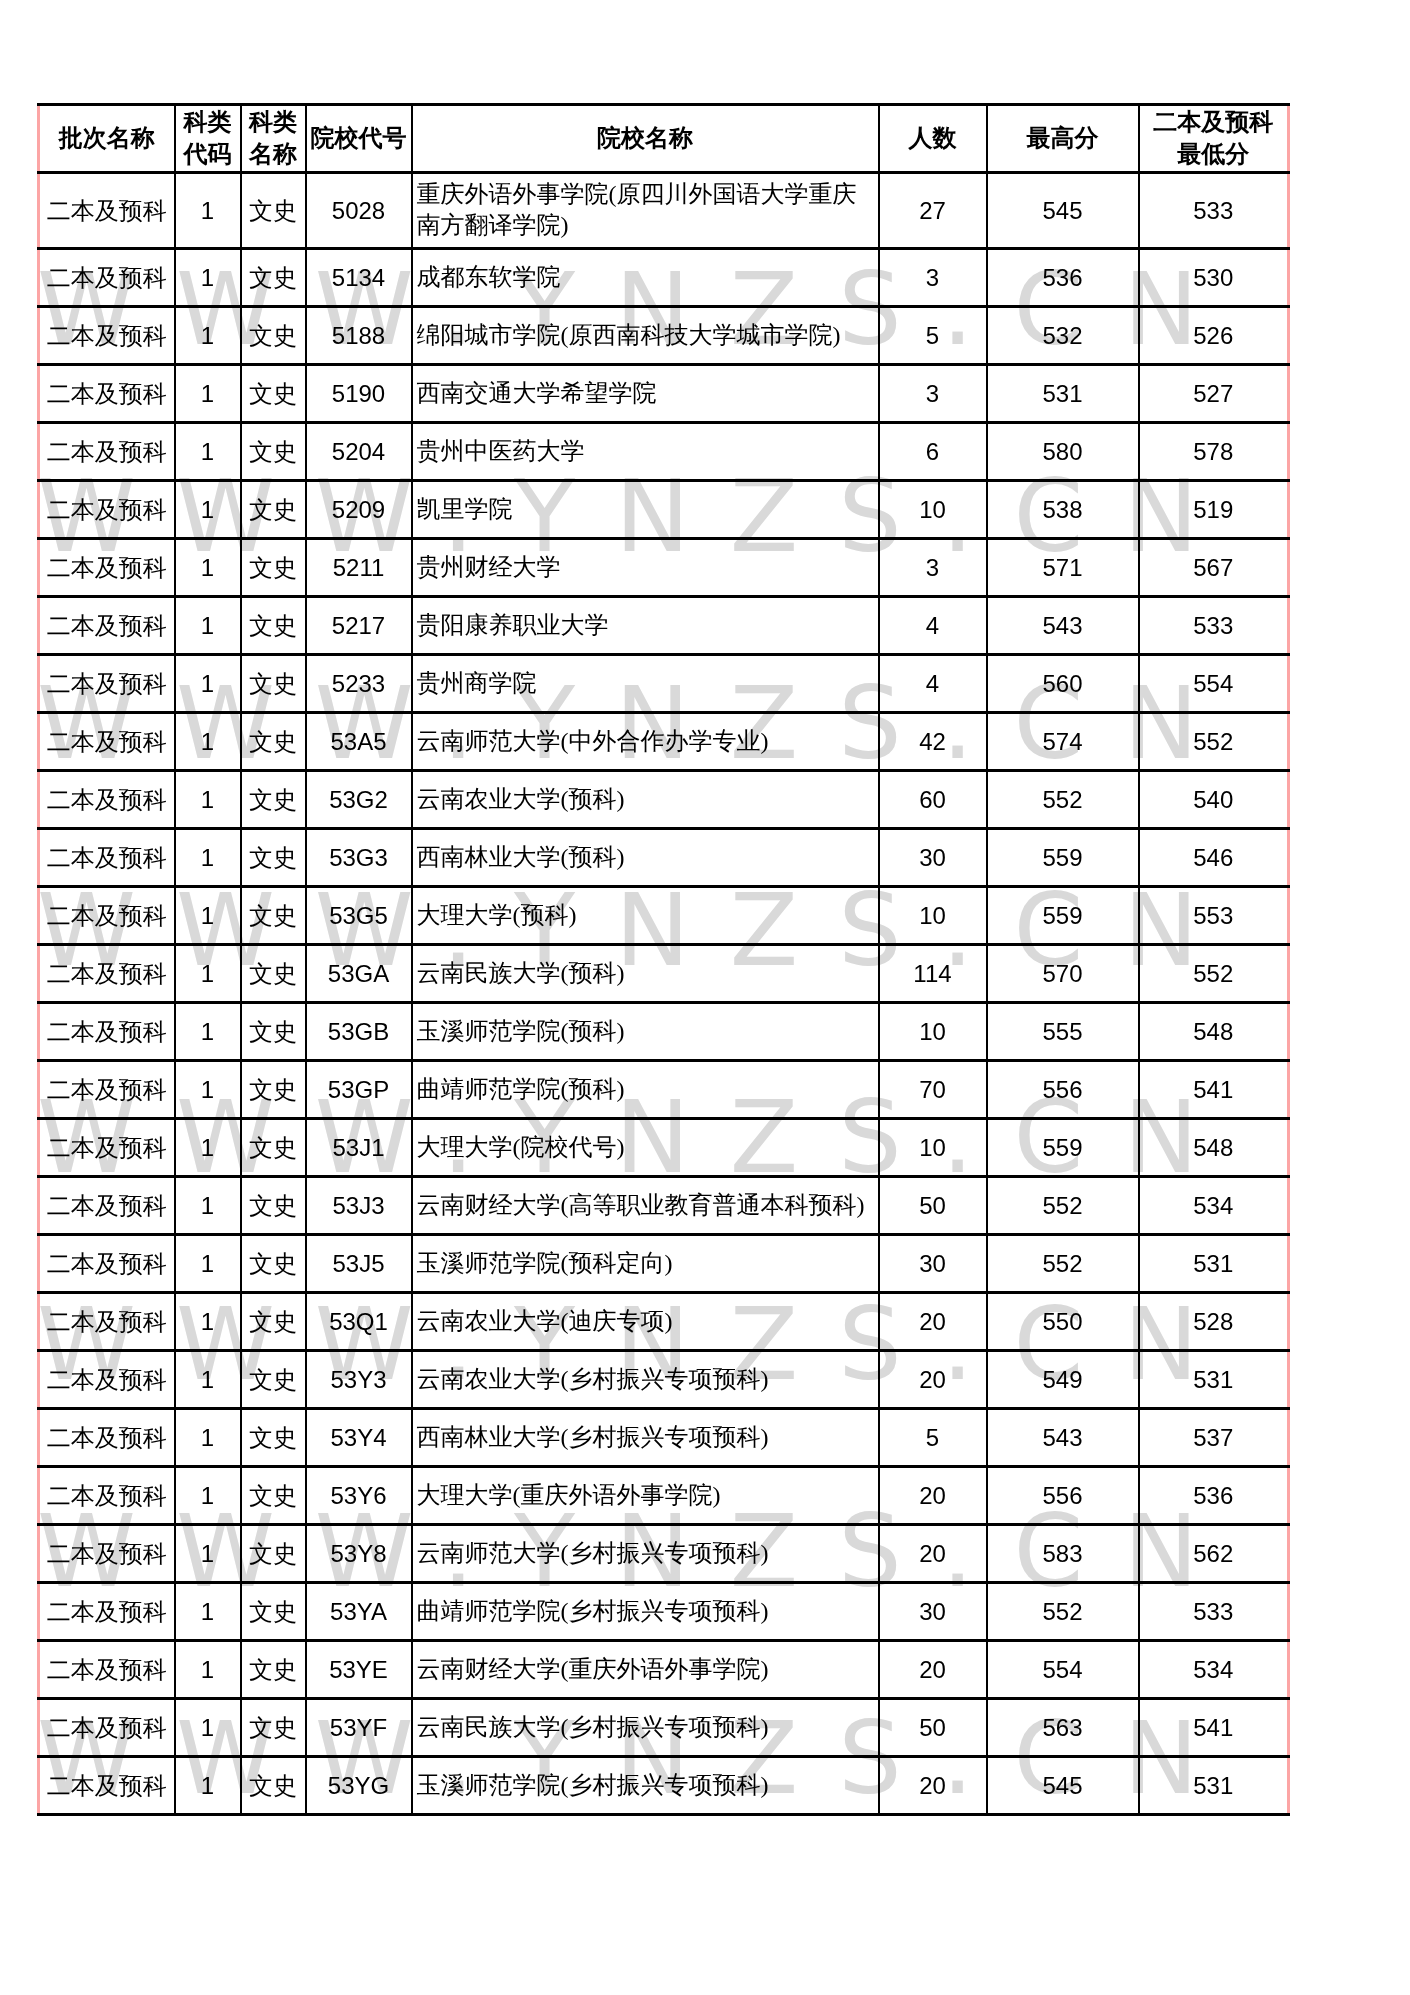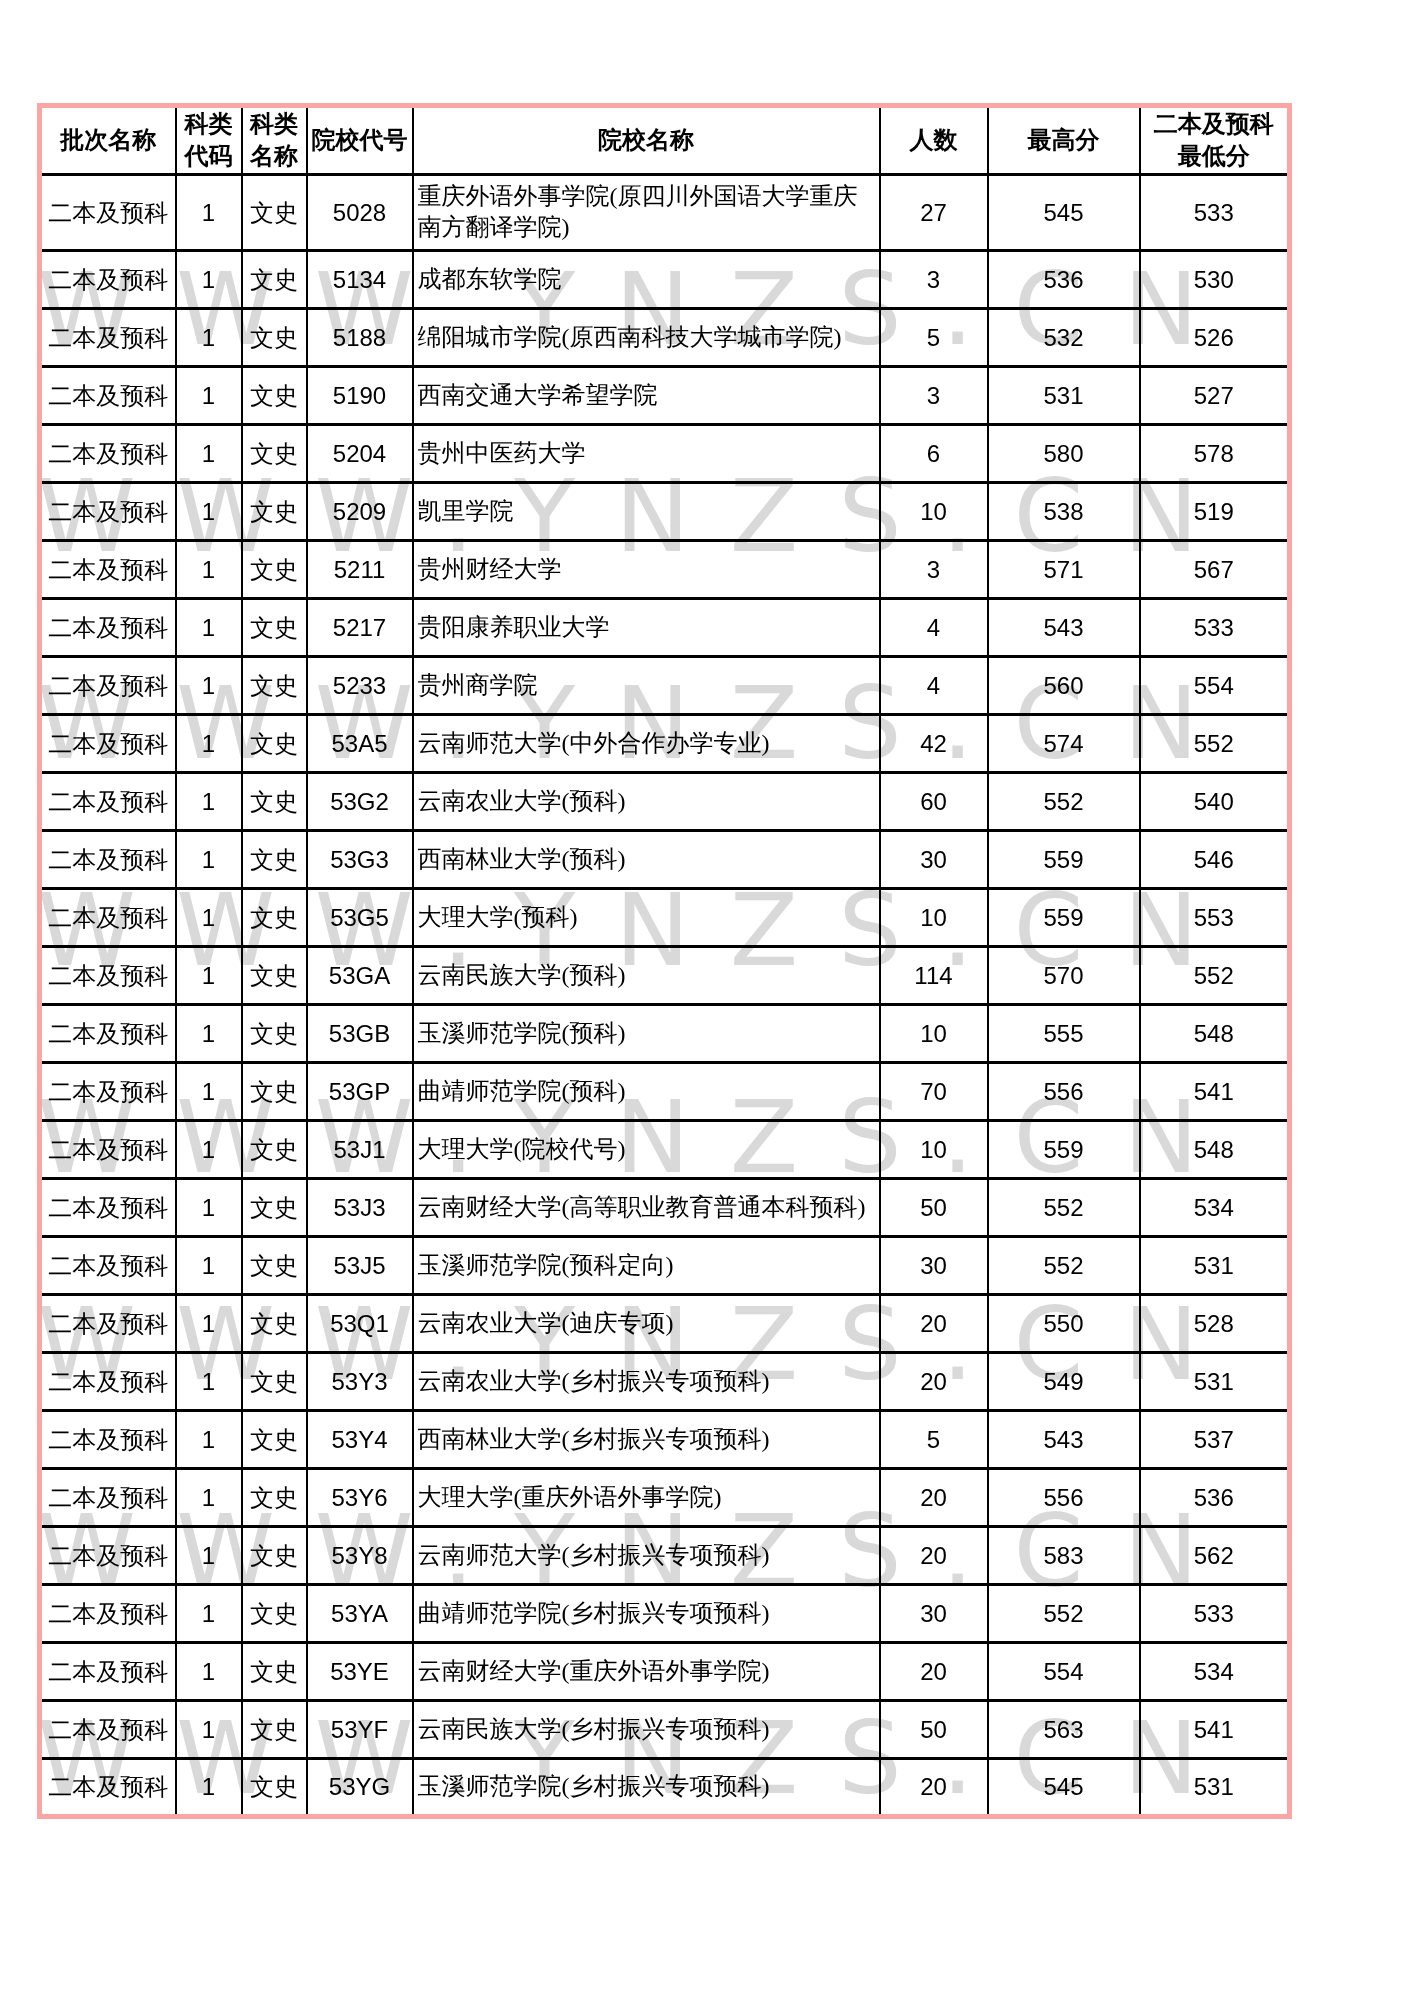--- a/index.html
+++ b/index.html
@@ -27,21 +27,21 @@
     user-select:none;
   }
   
   table.score{
     position:absolute;left:37px;top:103px;
     width:1250px;
     border-collapse:collapse;
     table-layout:fixed;
     z-index:1;
     background:transparent;
-    border:5px solid #fca5a5;
+    border:3px solid #fca5a5;
   }
   .score th,.score td{
     border-left:2px solid #000;
     border-right:2px solid #000;
     border-top:3px solid #000;
     border-bottom:3px solid #000;
     padding:0 4px;
     vertical-align:middle;
     background:transparent;
     overflow:hidden;

